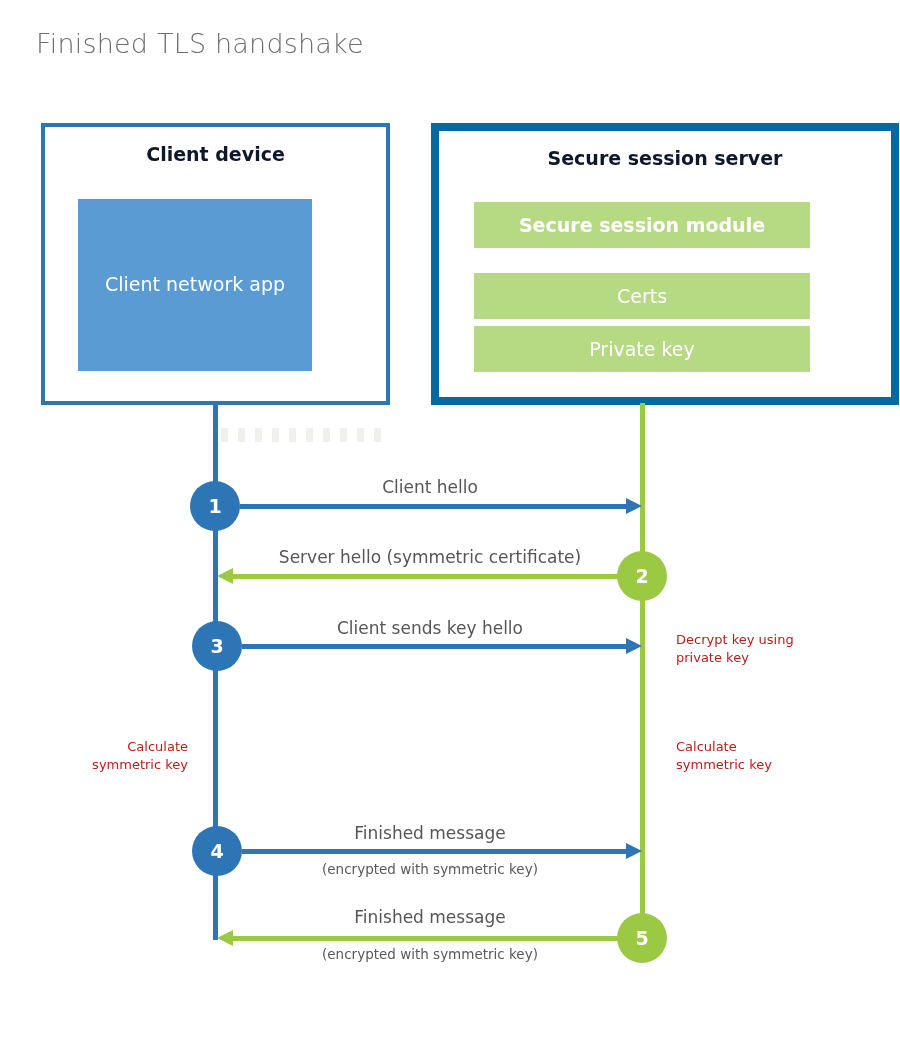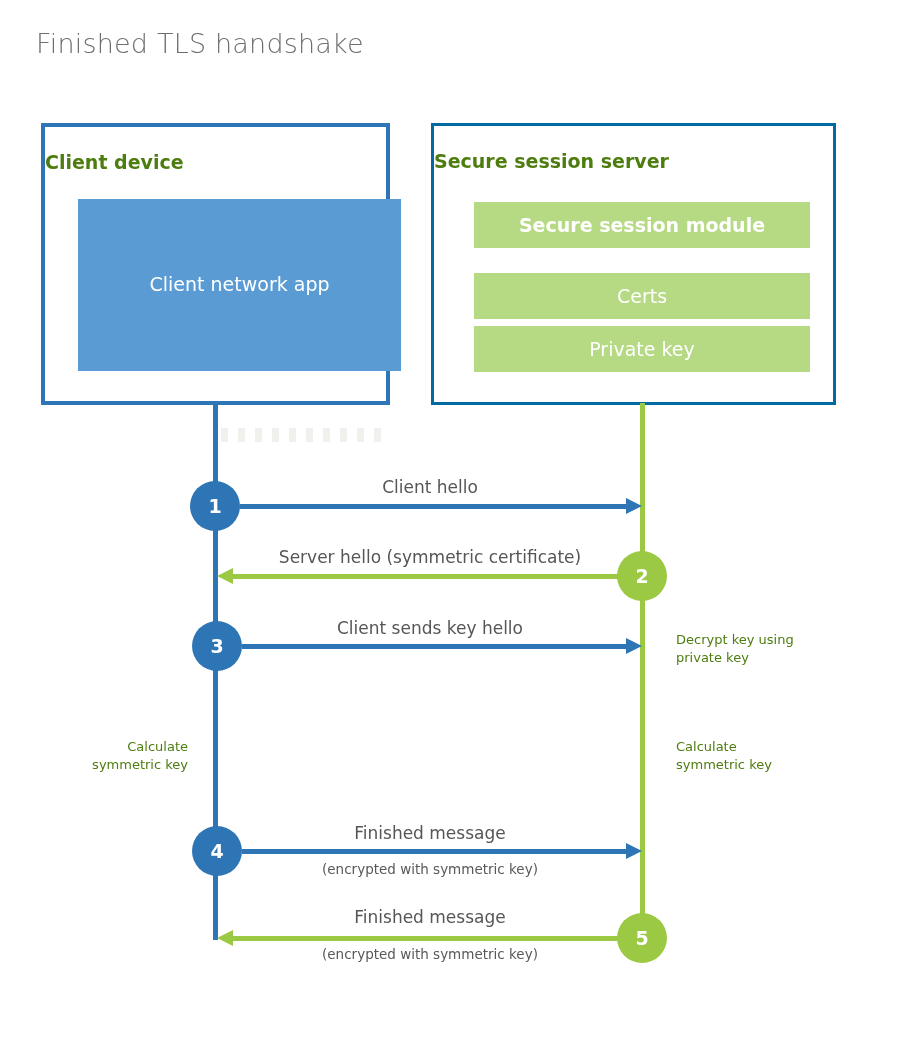--- a/index.html
+++ b/index.html
@@ -22,31 +22,31 @@
   }
 
   
   .entity-box {
     box-sizing: border-box;
     top: 123px;
     height: 282px;
     background: #ffffff;
   }
   .client-box { left: 41px; width: 349px; border: 4px solid #2e75b6; }
-  .server-box { left: 431px; width: 405px; border: 3px solid #0369a1; }
+  .server-box { left: 431px; width: 468px; border: 8px solid #0369a1; }
   .entity-title {
-    margin-top: 24px;
-    text-align: left;
+    margin-top: 16px;
+    text-align: center;
     font-size: 19px;
     font-weight: 700;
-    color: #4d7c0f;
+    color: #0f172a;
   }
 
   .app-rect {
-    left: 78px; top: 199px; width: 323px; height: 172px;
+    left: 78px; top: 199px; width: 234px; height: 172px;
     background: #5b9bd3;
     display: flex; align-items: center; justify-content: center;
     color: #ffffff; font-size: 19px; text-align: center; line-height: 1.55;
   }
   .app-rect span { display: inline-block; width: 180px; }
 
   .server-bar {
     left: 474px; width: 336px; height: 46px;
     background: #b6d984;
     display: flex; align-items: center; justify-content: center;
@@ -89,21 +89,21 @@
   }
   .msg-sub {
     left: 240px; width: 380px;
     text-align: center;
     color: #595959;
     font-size: 13.5px;
   }
 
   
   .side-note {
-    color: #4d7c0f;
+    color: #b91c1c;
     font-size: 13px;
     line-height: 1.35;
   }
   .note-decrypt { left: 676px; top: 631px; width: 135px; }
   .note-calc-left { left: 92px; top: 738px; width: 96px; text-align: right; }
   .note-calc-right { left: 676px; top: 738px; width: 110px; }
 </style>
 </head>
 <body>
 

